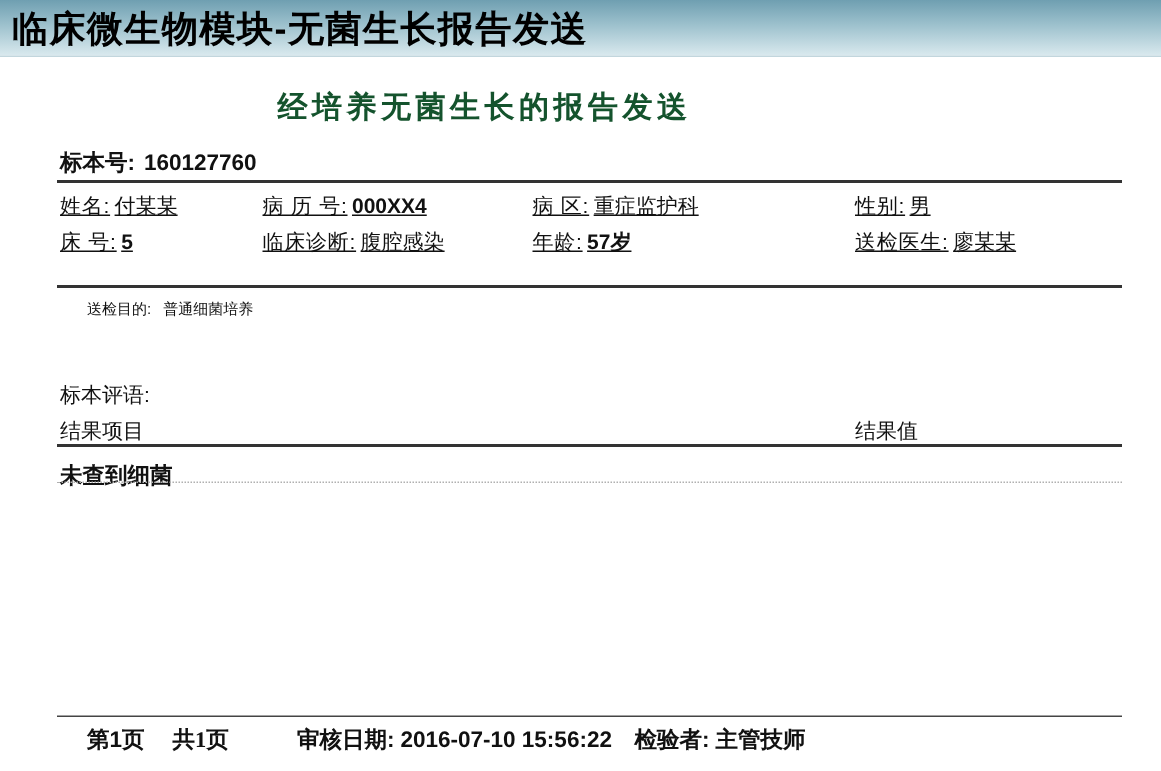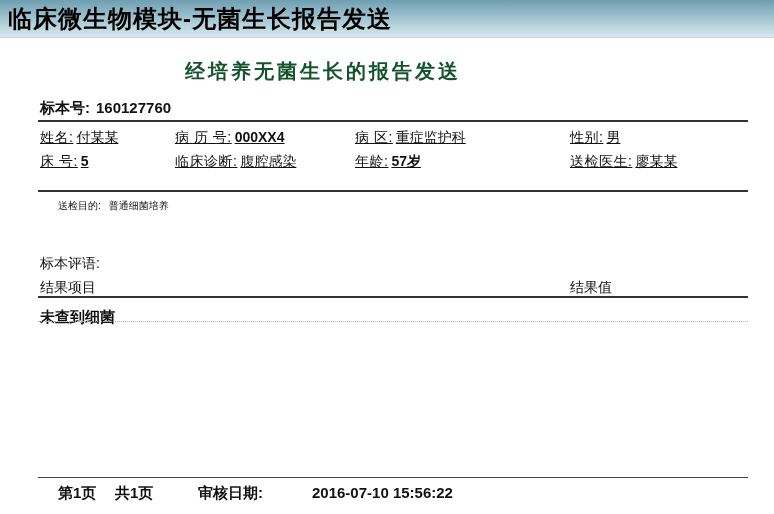--- a/index.html
+++ b/index.html
@@ -47,36 +47,36 @@
 
   .info-grid{
     position:absolute;left:2px;top:126px;width:708px;
     display:grid;grid-template-columns:135px 180px 215px auto;
     grid-auto-rows:24px;align-items:center;
     font-size:14px;
   }
   .cell{white-space:nowrap;overflow:visible;text-decoration:underline;}
   .cell .lbl{letter-spacing:0.5px;}
   .cell .val{margin-left:3px;}
-  .num{font-weight:bold;margin-left:45px;}
+  .num{font-weight:bold;}
 
   .purpose-row{position:absolute;left:20px;top:199px;font-size:10px;white-space:nowrap;}
   .purpose-row .val{margin-left:8px;}
   .comment-row{position:absolute;left:2px;top:221px;font-size:14px;white-space:nowrap;margin-top:34px;}
 
   .results-header{position:absolute;left:2px;top:279px;width:708px;font-size:14px;}
   .col-item{position:absolute;left:0;top:0;}
   .col-value{position:absolute;left:530px;top:0;}
 
   .result-row{position:absolute;left:2px;top:308px;font-size:15px;font-weight:bold;white-space:nowrap;}
 
   
   .footer{position:absolute;left:0;top:484px;width:710px;height:20px;font-size:15px;font-weight:bold;white-space:nowrap;}
   .f-page{position:absolute;left:20px;}
-  .f-total{position:absolute;left:77px;}
+  .f-total{position:absolute;left:77px;font-family:Liberation Serif, serif;}
   .f-reviewdate{position:absolute;left:160px;}
   .f-examiner{position:absolute;left:385px;}
   .f-reviewer{position:absolute;left:552px;}
   .footer .flbl{margin-right:4px;}
 </style>
 </head>
 <body>
 
 <div class="screen">
 
@@ -150,16 +150,19 @@
     <div class="dotted"></div>
 
     <div class="hr hr4"></div>
 
     <div class="footer">
       <span class="f-page">第1页</span>
       <span class="f-total">共1页</span>
       <span class="f-reviewdate">
         <span class="flbl">审核日期:</span><span class="num">2016-07-10 15:56:22</span>
       </span>
+      <span class="f-examiner">
+        <span class="flbl">检验者:</span><span>主管技师</span>
+      </span>
     </div>
 
   </div>
 </div>
 
 </body></html>

